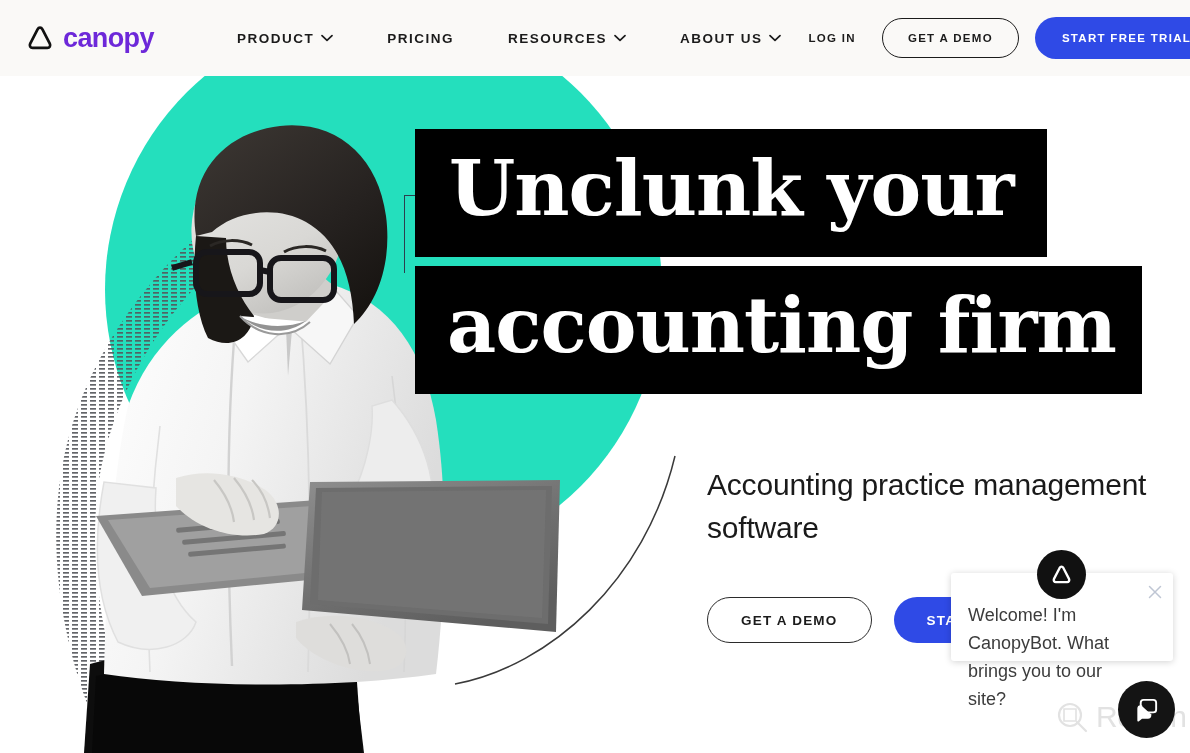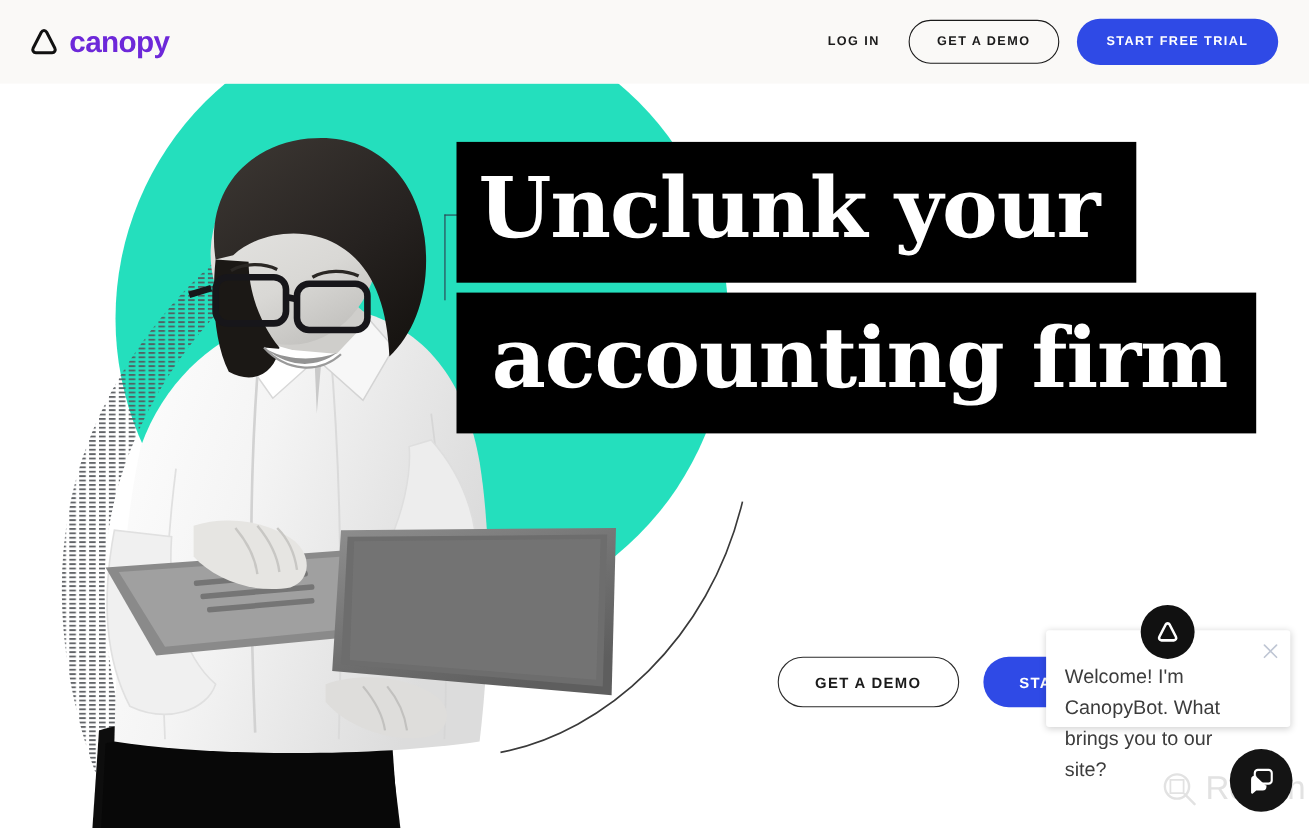--- a/index.html
+++ b/index.html
@@ -107,21 +107,21 @@
   }
   .hl-block{
     background:#000000;
     color:#ffffff;
     font-family:"DejaVu Serif", serif;
     font-weight:700;
     display:inline-block;
   }
   .hl1{
     font-size:76px; line-height:1;
-    padding:22px 34px 30px 20px;
+    padding:22px 34px 30px 34px;
     letter-spacing:-1px;
   }
   .hl2{
     font-size:76px; line-height:1;
     padding:22px 26px 30px 32px;
     letter-spacing:-1px;
     margin-top:9px;
   }
 
   .subhead{
@@ -204,20 +204,48 @@
 
 <div class="navbar">
 
   <div class="logo-wrap">
     <svg class="logo-mark" viewBox="0 0 32 32">
       <path d="M16 4.2 C17.3 4.2 18.2 5.0 18.8 6.1 L27.2 22.4 C28.4 24.8 27.0 27.4 24.4 27.4 L7.6 27.4 C5.0 27.4 3.6 24.8 4.8 22.4 L13.2 6.1 C13.8 5.0 14.7 4.2 16 4.2 Z" fill="none" stroke="#111111" stroke-width="3.1" stroke-linejoin="round"></path>
     </svg>
     <span class="logo-text">canopy</span>
   </div>
 
+  <div class="nav-links">
+
+    <div class="nav-item">
+      <span>PRODUCT</span>
+      <svg class="chev" width="12" height="8" viewBox="0 0 12 8">
+        <path d="M1 1.6 L6 6.4 L11 1.6" fill="none" stroke="#1b1b1b" stroke-width="1.7" stroke-linecap="round" stroke-linejoin="round"></path>
+      </svg>
+    </div>
+
+    <div class="nav-item">
+      <span>PRICING</span>
+    </div>
+
+    <div class="nav-item">
+      <span>RESOURCES</span>
+      <svg class="chev" width="12" height="8" viewBox="0 0 12 8">
+        <path d="M1 1.6 L6 6.4 L11 1.6" fill="none" stroke="#1b1b1b" stroke-width="1.7" stroke-linecap="round" stroke-linejoin="round"></path>
+      </svg>
+    </div>
+
+    <div class="nav-item">
+      <span>ABOUT US</span>
+      <svg class="chev" width="12" height="8" viewBox="0 0 12 8">
+        <path d="M1 1.6 L6 6.4 L11 1.6" fill="none" stroke="#1b1b1b" stroke-width="1.7" stroke-linecap="round" stroke-linejoin="round"></path>
+      </svg>
+    </div>
+
+  </div>
 
   <div class="nav-right">
     <span class="login-link">LOG IN</span>
     <div class="btn-demo-nav">GET A DEMO</div>
     <div class="btn-trial-nav">START FREE TRIAL</div>
   </div>
 
 </div>
 
 <div class="hero">
@@ -333,20 +361,21 @@
       <path d="M352 548 C362 560 368 574 370 588"></path>
     </g>
   </svg>
 
   <div class="headline">
     <div class="hl-block hl1">Unclunk your</div>
     <br>
     <div class="hl-block hl2">accounting firm</div>
   </div>
 
+  <div class="subhead">Accounting practice management software</div>
 
   <div class="cta-row">
     <div class="btn-demo-hero">GET A DEMO</div>
     <div class="btn-trial-hero">START FREE TRIAL</div>
   </div>
 
 </div>
 
 <div class="chat-card">
   <div class="chat-msg">Welcome! I'm CanopyBot. What brings you to our site?</div>

